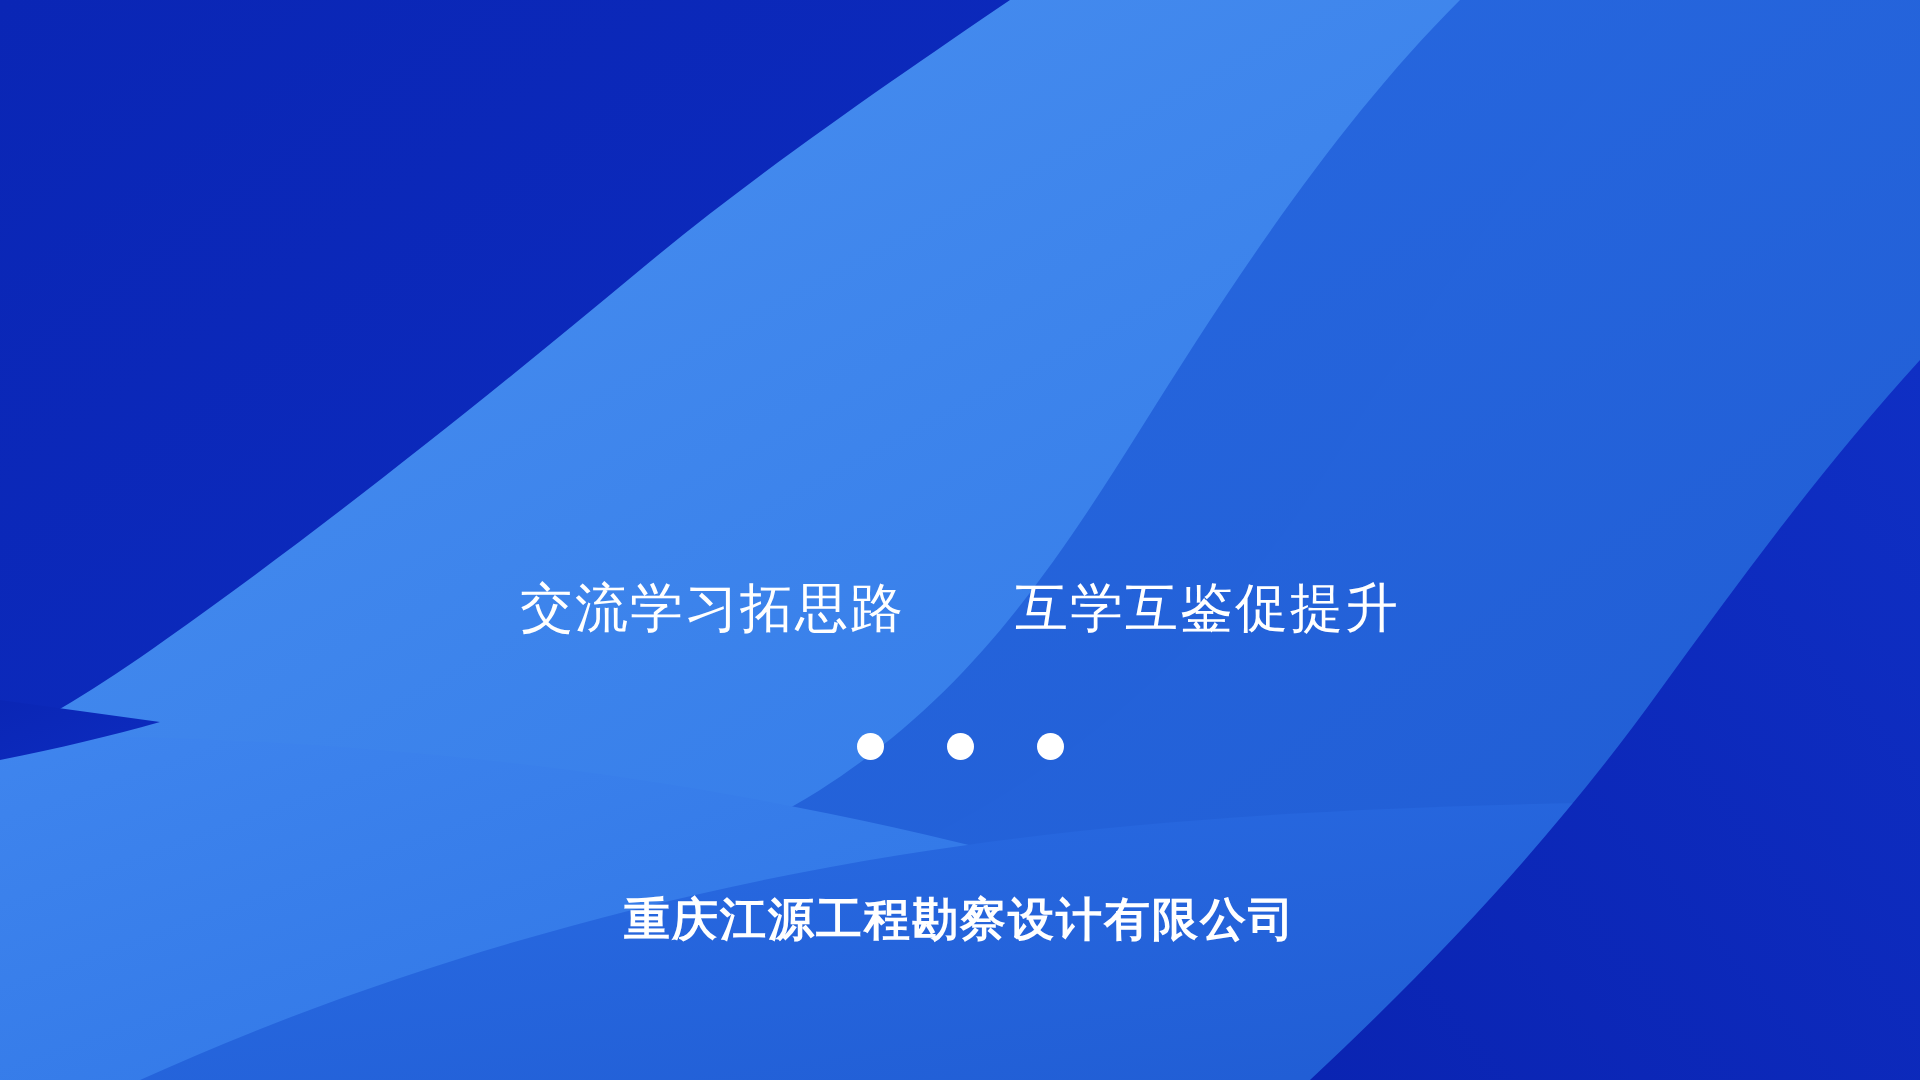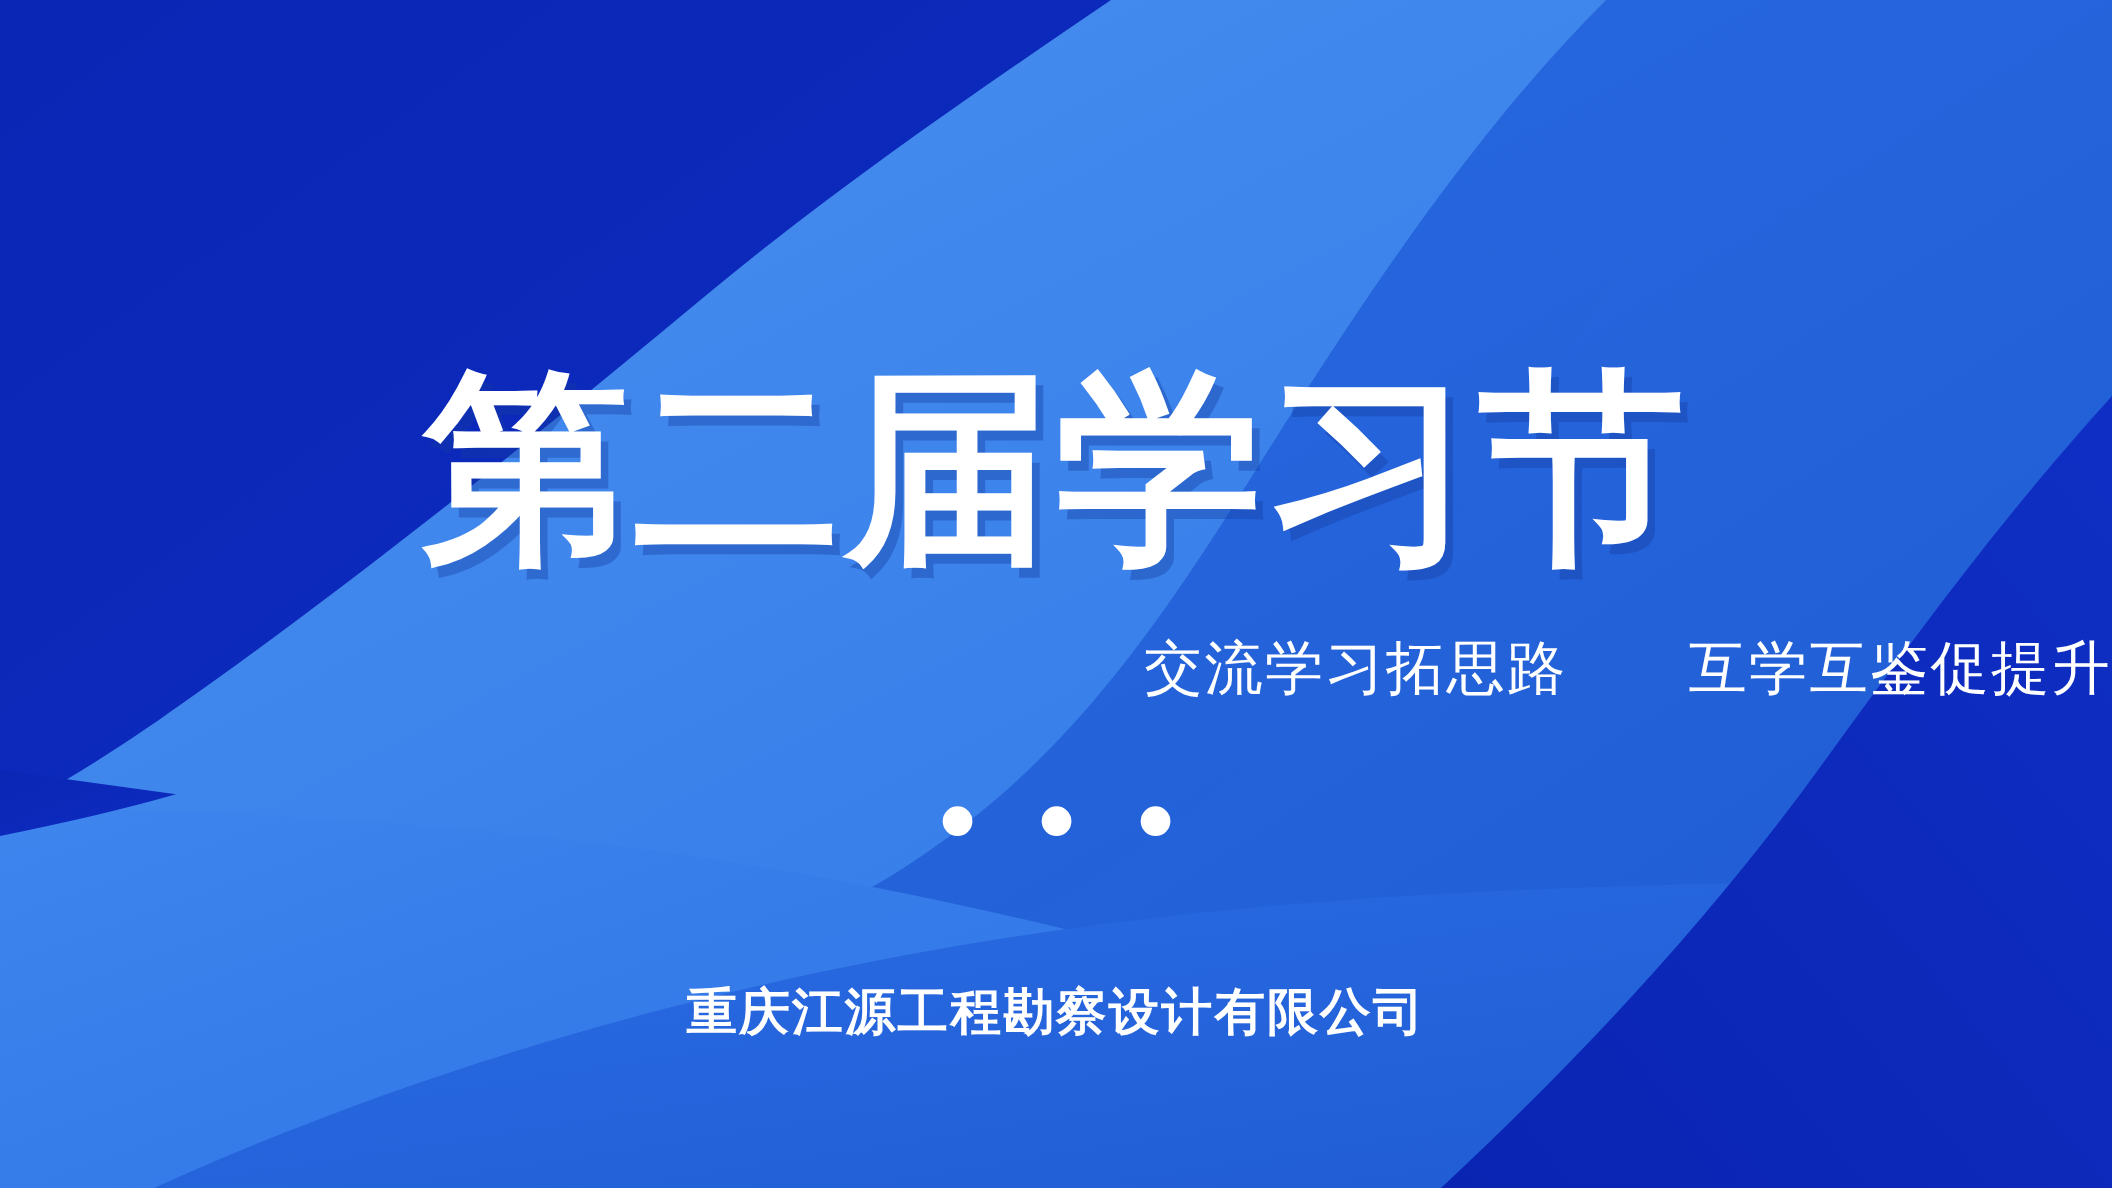--- a/index.html
+++ b/index.html
@@ -44,21 +44,21 @@
     font-weight:bold;
     color:#ffffff;
     letter-spacing:4px;
     text-shadow:7px 9px 0 rgba(20,60,160,0.38);
     white-space:nowrap;
   }
   .subtitle-wrap {
     position:absolute;
     top:578px;
     left:0; right:0;
-    text-align:right;
+    text-align:center;
   }
   .subtitle {
     display:inline-block;
     font-size:53px;
     line-height:1.15;
     font-weight:400;
     color:#ffffff;
     letter-spacing:2px;
     white-space:pre;
   }
@@ -160,23 +160,20 @@
     <path d="M 1920,360
              C 1820,470 1740,580 1660,690
              C 1570,815 1460,940 1310,1080
              L 1920,1080 Z" fill="url(#gradNavy2)"></path>
 
     <path d="M 0,700 L 0,760 C 60,748 110,736 160,722 Z" fill="url(#gradNavy)"></path>
   </svg>
 
   <div id="content">
 
-    <div class="title-wrap">
-      <h1 class="main-title">第二届学习节</h1>
-    </div>
 
     <div class="subtitle-wrap">
       <p class="subtitle">交流学习拓思路　　互学互鉴促提升</p>
     </div>
 
     <div class="dots">
       <span class="dot"></span>
       <span class="dot"></span>
       <span class="dot"></span>
     </div>

